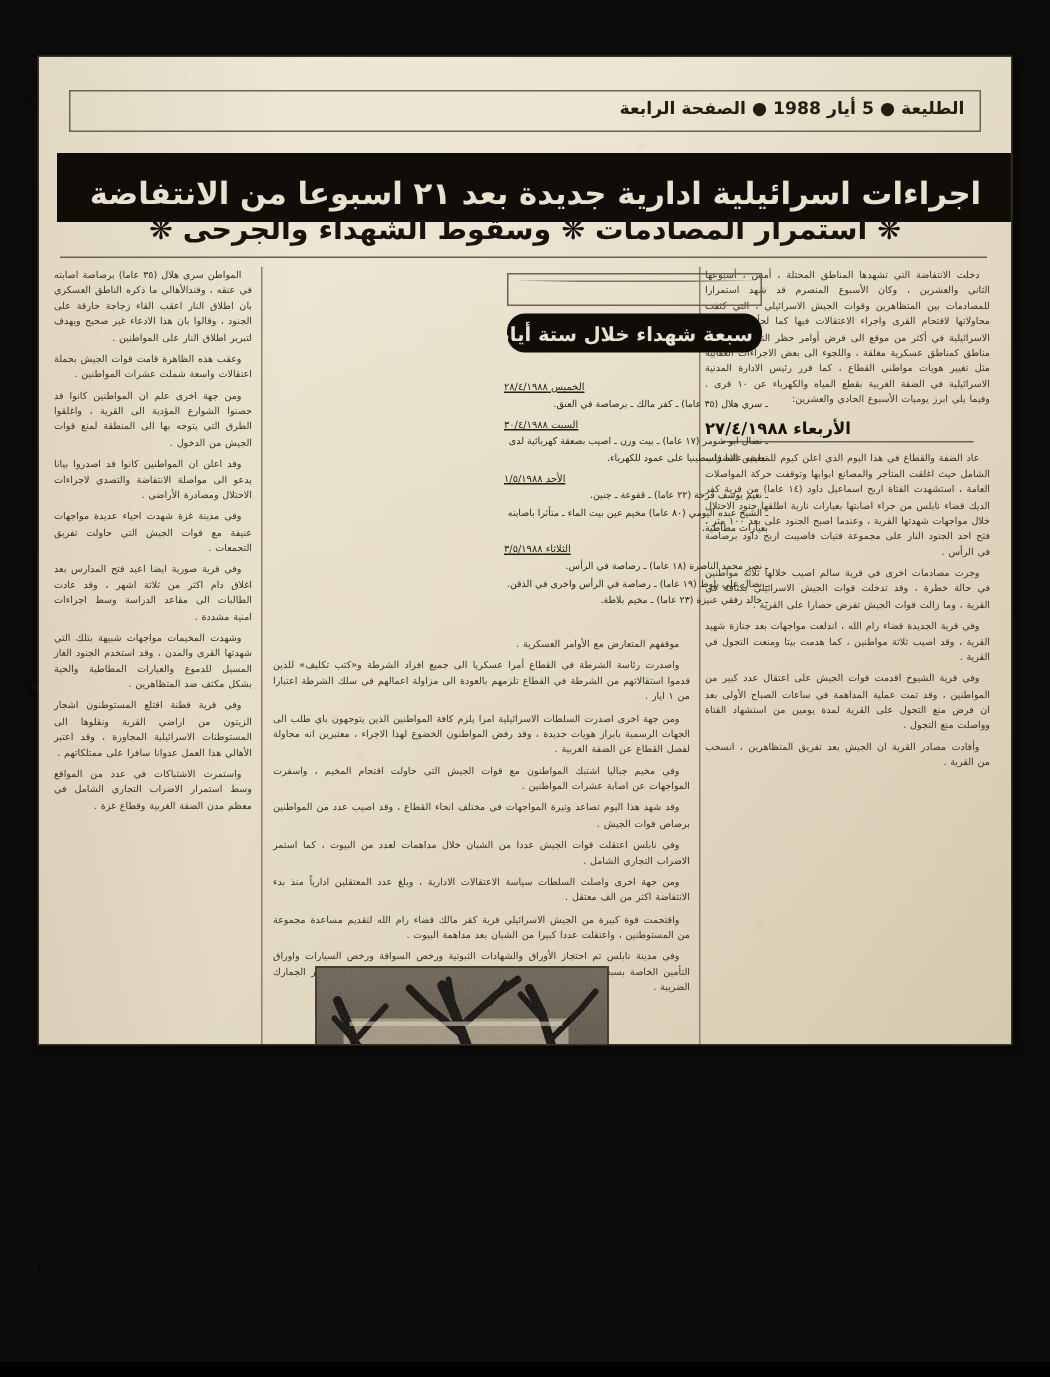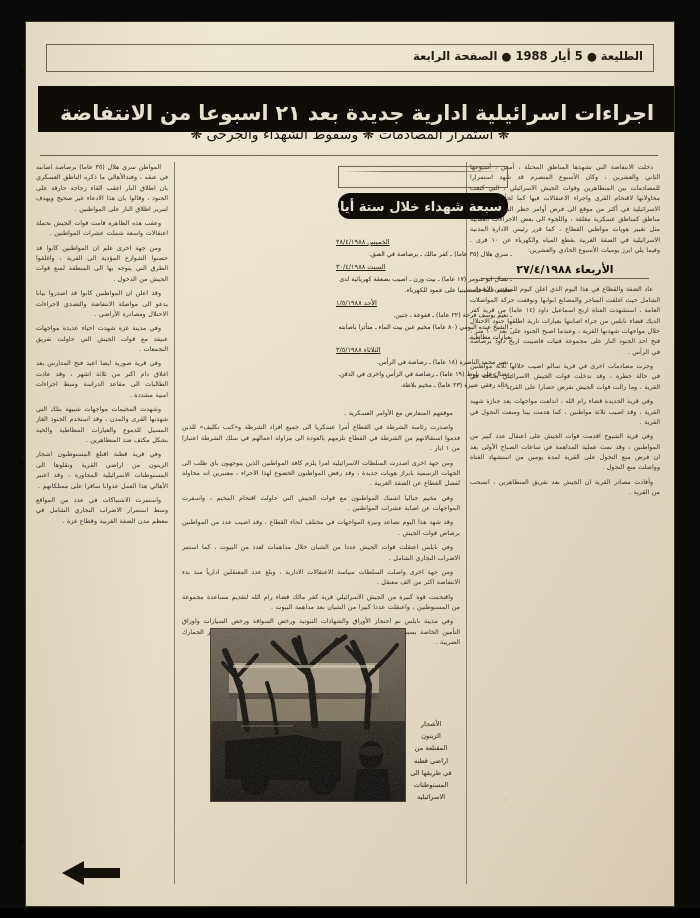--- a/index.html
+++ b/index.html
@@ -20,23 +20,23 @@
     position: relative;
     width: 700px;
     height: 918px;
     background: #0b0b0a;
   }
 
   
   #page-sheet {
     position: absolute;
     left: 26px;
-    top: 22px;
+    top: 38px;
     width: 648px;
-    height: 884px;
+    height: 658px;
     background: #e9e0cb;
     background-image:
       linear-gradient(96deg, rgba(150,130,95,.13) 0%, rgba(255,250,238,.10) 26%,
                       rgba(236,226,203,0) 55%, rgba(163,144,110,.16) 100%),
       linear-gradient(180deg, rgba(255,252,242,.20) 0%, rgba(210,196,166,.10) 50%,
                       rgba(176,160,128,.18) 100%);
     box-shadow: 0 0 0 1px #3a3428, 2px 3px 6px rgba(0,0,0,.55);
     overflow: hidden;
   }
   
@@ -98,22 +98,22 @@
     font-weight: bold;
     letter-spacing: -.2px;
     line-height: 1.1;
     white-space: nowrap;
   }
   #subhead-text {
     position: absolute;
     left: 0; right: 0;
     top: 104px;
     text-align: center;
-    font-size: 14px;
-    font-weight: normal;
+    font-size: 19px;
+    font-weight: bold;
     color: #17120b;
     letter-spacing: -.1px;
   }
   #rule-under-subhead {
     position: absolute;
     left: 14px;
     top: 133px;
     width: 618px;
     height: 1px;
     background: #6a6050;
@@ -204,21 +204,21 @@
     text-align: left;
     direction: ltr;
   }
   .cl-item { margin-top: 1px; }
 
   
   .date-head {
     font-size: 11px;
     font-weight: bold;
     color: #17120b;
-    text-align: center;
+    text-align: left;
     margin: 8px 0 2px;
     direction: ltr;
   }
   .date-rule {
     height: 1px;
     background: #6a6050;
     margin: 1px auto 5px;
     width: 88%;
   }
 

